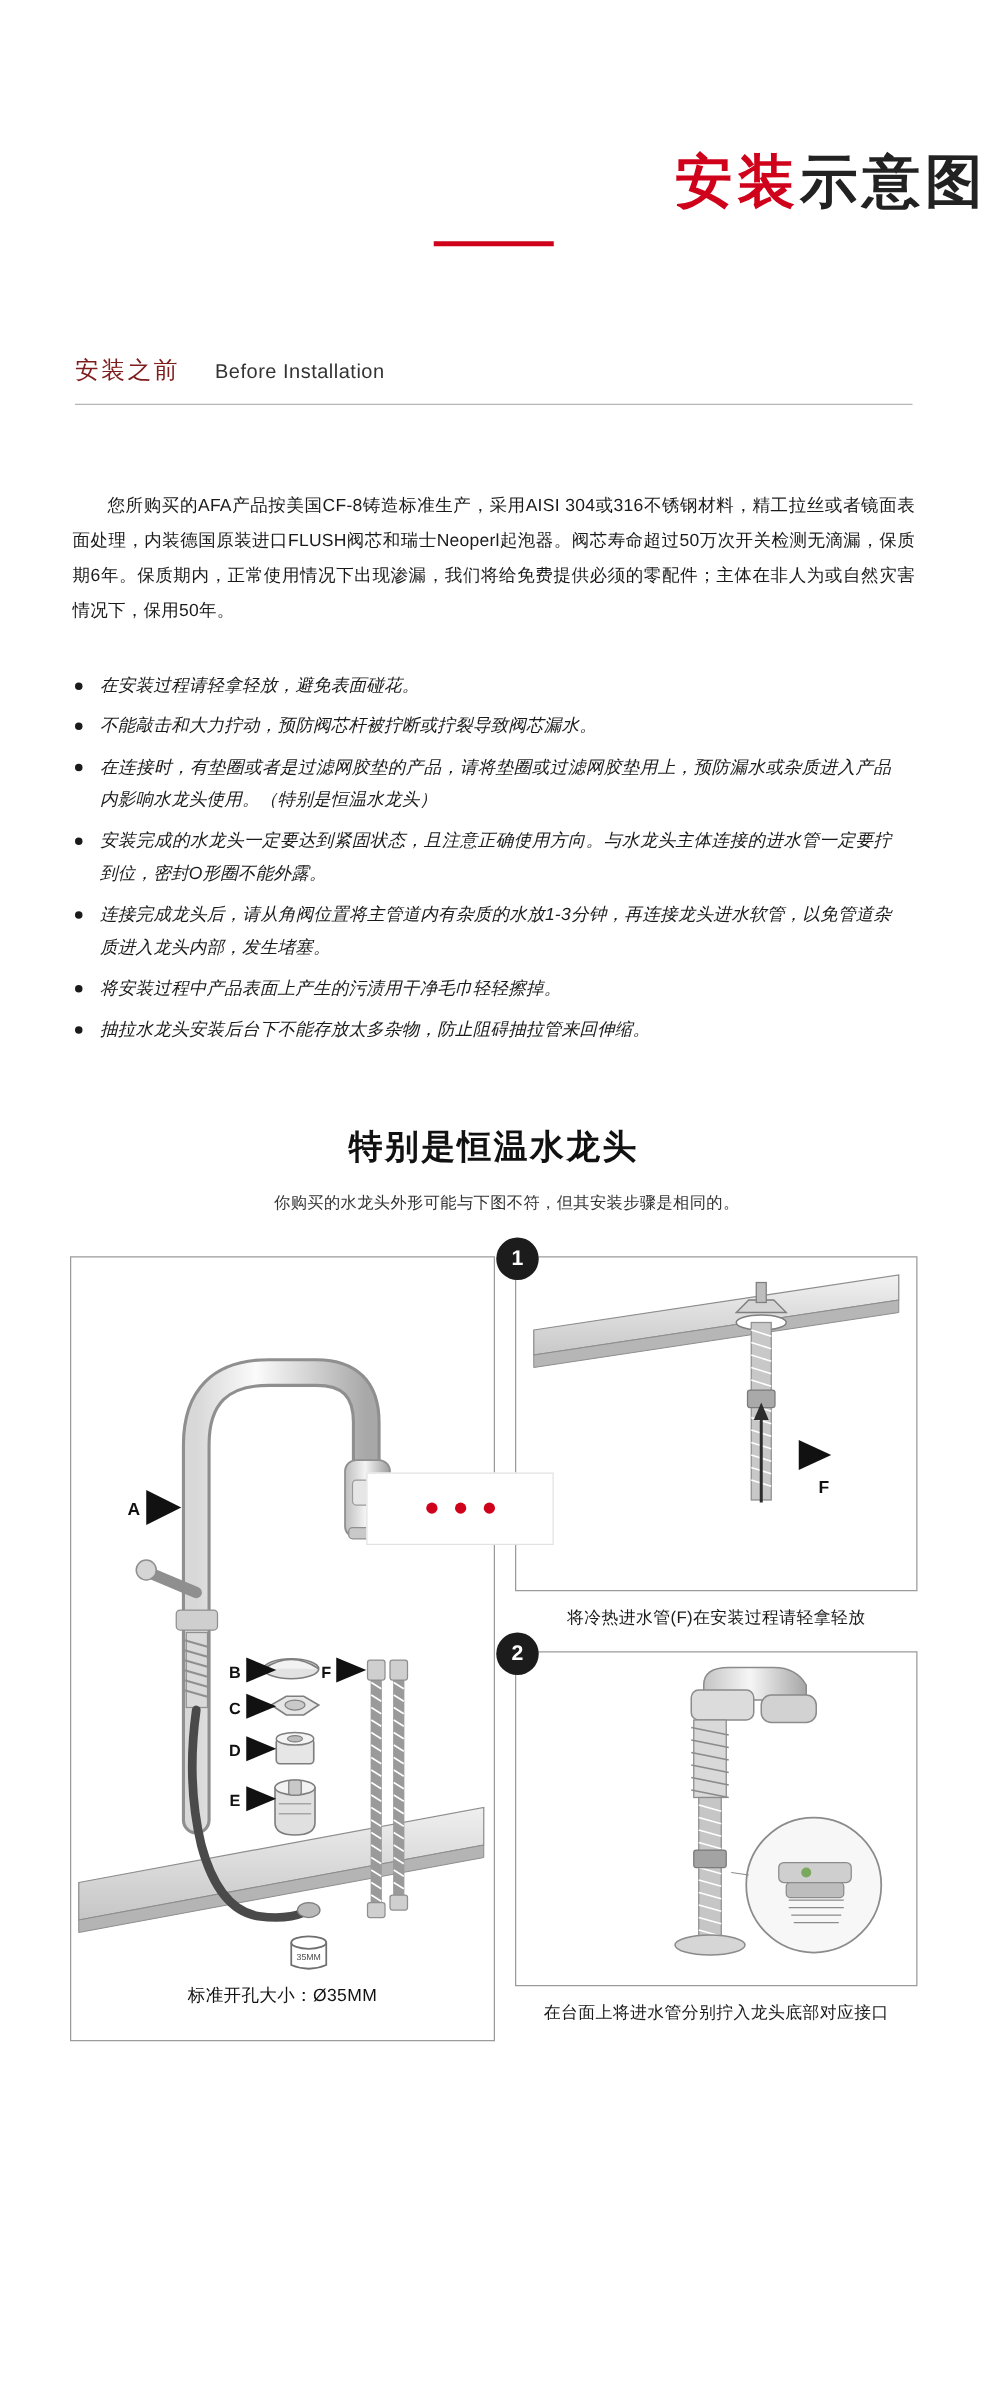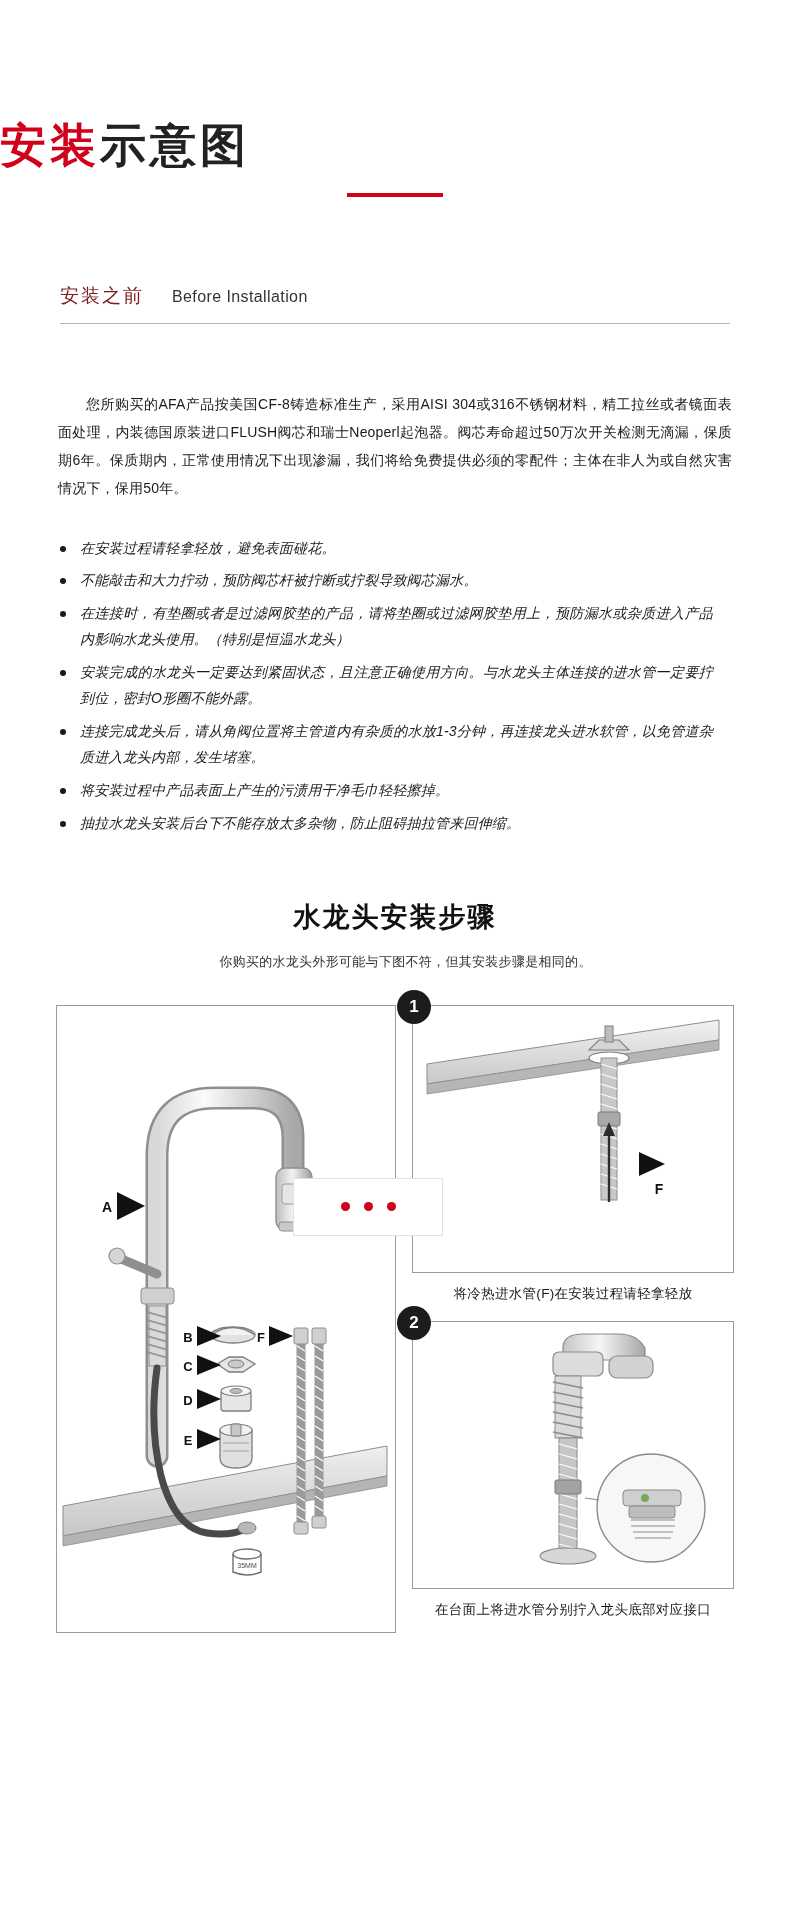--- a/index.html
+++ b/index.html
@@ -17,21 +17,21 @@
   }
   .page {
     width: 790px;
     height: 1907px;
     position: relative;
     box-sizing: border-box;
   }
 
   
   .title-block {
-    text-align: left;
+    text-align: right;
     padding-top: 120px;
   }
   .main-title {
     font-size: 46px;
     font-weight: bold;
     letter-spacing: 4px;
     line-height: 1.1;
     display: inline-block;
   }
   .main-title .red {
@@ -245,21 +245,21 @@
   <ul class="bullets">
     <li>在安装过程请轻拿轻放，避免表面碰花。</li>
     <li>不能敲击和大力拧动，预防阀芯杆被拧断或拧裂导致阀芯漏水。</li>
     <li>在连接时，有垫圈或者是过滤网胶垫的产品，请将垫圈或过滤网胶垫用上，预防漏水或杂质进入产品内影响水龙头使用。（特别是恒温水龙头）</li>
     <li>安装完成的水龙头一定要达到紧固状态，且注意正确使用方向。与水龙头主体连接的进水管一定要拧到位，密封O形圈不能外露。</li>
     <li>连接完成龙头后，请从角阀位置将主管道内有杂质的水放1-3分钟，再连接龙头进水软管，以免管道杂质进入龙头内部，发生堵塞。</li>
     <li>将安装过程中产品表面上产生的污渍用干净毛巾轻轻擦掉。</li>
     <li>抽拉水龙头安装后台下不能存放太多杂物，防止阻碍抽拉管来回伸缩。</li>
   </ul>
 
-  <div class="steps-title">水龙头安装步骤</div>
+  <div class="steps-title">特别是恒温水龙头</div>
   <div class="steps-subtitle">你购买的水龙头外形可能与下图不符，但其安装步骤是相同的。</div>
 
   <div class="diagrams">
 
     <div class="panel-left">
       <svg width="338" height="626" viewBox="0 0 338 626">
         <defs>
           <linearGradient id="metal" x1="0" y1="0" x2="1" y2="0">
             <stop offset="0%" stop-color="#d8d8d8"></stop>
             <stop offset="35%" stop-color="#fbfbfb"></stop>
@@ -360,20 +360,21 @@
         <g font-family="Liberation Sans, sans-serif">
           <polygon points="140,423 164,433 140,443" fill="#111111"></polygon>
           <text x="131" y="439" font-size="13" font-weight="bold" fill="#111111" text-anchor="middle">E</text>
         </g>
         <g font-family="Liberation Sans, sans-serif">
           <polygon points="212,320 236,330 212,340" fill="#111111"></polygon>
           <text x="204" y="336" font-size="13" font-weight="bold" fill="#111111" text-anchor="middle">F</text>
         </g>
       </svg>
 
+      <div class="hole-label">标准开孔大小：Ø35MM</div>
 
       <div class="dots-box">
         <i></i>
         <i></i>
         <i></i>
       </div>
     </div>
 
     <div class="right-col">
 

